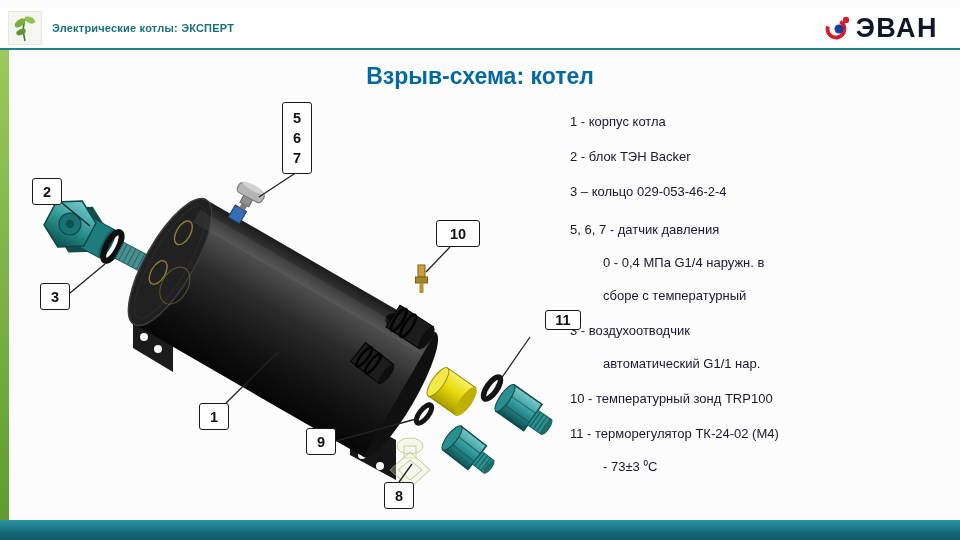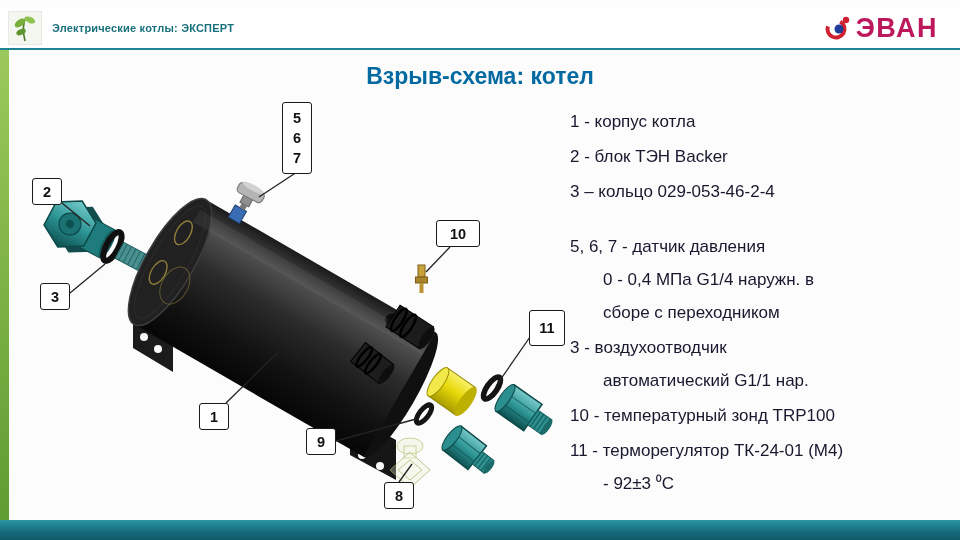--- a/index.html
+++ b/index.html
@@ -4,41 +4,41 @@
 <style>
   * { margin:0; padding:0; box-sizing:border-box; }
   html,body { width:960px; height:540px; font-family:"Liberation Sans",sans-serif; background:#e9e9e9; }
   .slide { position:relative; width:960px; height:540px; background:#fcfcfc; overflow:hidden; }
 
   .header { position:absolute; top:0; left:0; right:0; height:42px; background:#ffffff;
             border-bottom:2px solid #1e8494; display:flex; align-items:center; z-index:6;margin-top:8px; }
   .logo { width:34px; height:34px; margin:0 10px 0 8px; flex:0 0 auto; }
   .crumb { font-size:11px; font-weight:bold; color:#17707c; letter-spacing:.2px; }
   .brand { margin-left:auto; margin-right:22px; display:flex; align-items:center; gap:5px; }
-  .brand-name { font-size:27px; font-weight:bold; color:#be185d; letter-spacing:1.5px; }
+  .brand-name { font-size:27px; font-weight:bold; color:#0f172a; letter-spacing:1.5px; }
 
   .stripe { position:absolute; left:0; top:42px; width:9px; height:478px;
             background:linear-gradient(180deg,#9cc95c,#5f9c31); z-index:5; }
   .footer { position:absolute; left:0; bottom:0; width:100%; height:20px;
             background:linear-gradient(180deg,#2a95a4 0%,#156878 65%,#0f5966 100%); z-index:6; }
 
   .title { position:absolute; top:63px; left:0; right:0; text-align:center;
            font-size:23px; font-weight:bold; color:#0369a1; z-index:2; }
 
   .diagram { position:absolute; left:0; top:0; width:960px; height:540px; z-index:1; }
 
   .callout { position:absolute; background:#ffffff; border:1.6px solid #1a1a1a; border-radius:3px;
              display:flex; flex-direction:column; align-items:center; justify-content:center;
              font-weight:bold; font-size:14.5px; color:#111; z-index:3; line-height:20px; }
 
   .legend { position:absolute; left:570px; top:100px; width:390px; z-index:2;
-            color:#18182e; font-size:17px; white-space:nowrap; }
+            color:#18182e; font-size:13px; white-space:nowrap; }
   .lg { line-height:26px; margin-top:9px; }
   .lg.cont { margin-top:7px; padding-left:33px; }
-  .lg.gap { margin-top:29px; }
+  .lg.gap { margin-top:12px; }
 </style>
 </head>
 <body>
 
 <div class="slide">
 
   <div class="header">
     <svg class="logo" viewBox="0 0 34 34">
       <rect width="34" height="34" fill="#f4f7f0" stroke="#d8ddd4"></rect>
       <path d="M17 30 C15 22 14 14 18 6" stroke="#4a7a28" fill="none" stroke-width="1.6"></path>
@@ -211,41 +211,41 @@
     <span>5</span>
     <span>6</span>
     <span>7</span>
   </div>
   <div class="callout" style="left:436px;top:220px;width:44px;height:27px">
     <span>10</span>
   </div>
   <div class="callout" style="left:40px;top:283px;width:30px;height:27px">
     <span>3</span>
   </div>
-  <div class="callout" style="left:529px;top:310px;width:36px;height:36px">
+  <div class="callout" style="left:545px;top:310px;width:36px;height:20px">
     <span>11</span>
   </div>
   <div class="callout" style="left:199px;top:403px;width:30px;height:27px">
     <span>1</span>
   </div>
   <div class="callout" style="left:306px;top:428px;width:30px;height:27px">
     <span>9</span>
   </div>
   <div class="callout" style="left:384px;top:482px;width:30px;height:27px">
     <span>8</span>
   </div>
 
   <div class="legend">
     <div class="lg">1 - корпус котла</div>
     <div class="lg">2 - блок ТЭН Backer</div>
     <div class="lg">3 – кольцо 029-053-46-2-4</div>
     <div class="lg gap">5, 6, 7 - датчик давления</div>
     <div class="lg cont">0 - 0,4 МПа G1/4 наружн. в</div>
-    <div class="lg cont">сборе с переходником</div>
+    <div class="lg cont">сборе с температурный</div>
     <div class="lg">3 - воздухоотводчик</div>
     <div class="lg cont">автоматический G1/1 нар.</div>
     <div class="lg">10 - температурный зонд TRP100</div>
-    <div class="lg">11 - терморегулятор ТК-24-01 (М4)</div>
-    <div class="lg cont">- 92±3 ⁰С</div>
+    <div class="lg">11 - терморегулятор ТК-24-02 (М4)</div>
+    <div class="lg cont">- 73±3 ⁰С</div>
   </div>
 
   <div class="footer"></div>
 </div>
 
 </body></html>

